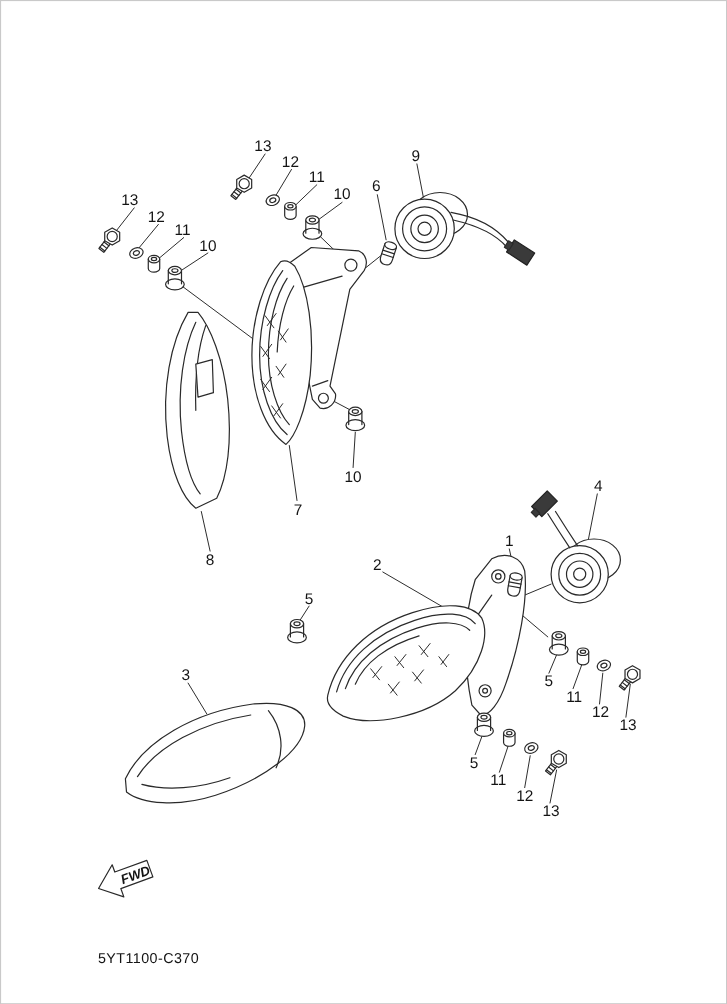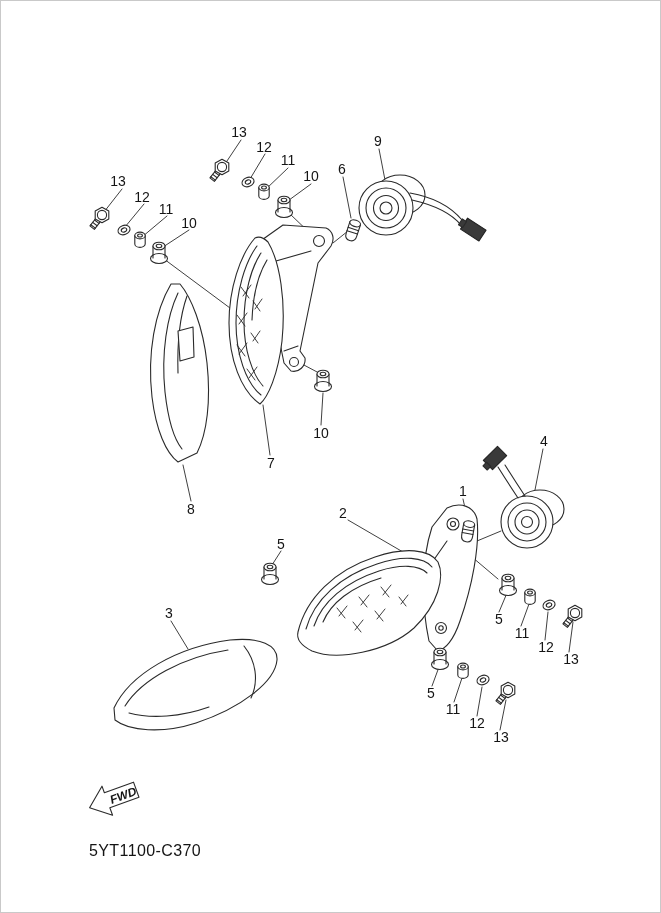--- a/index.html
+++ b/index.html
@@ -16,22 +16,22 @@
   .callout{
     position:absolute;
     transform:translate(-50%,-50%);
     font-size:14px;
     color:#141414;
     white-space:nowrap;
     user-select:none;
   }
   .code{
     position:absolute;
-    left:88px;top:841px;
-    font-size:16px;
+    left:88px;top:862px;
+    font-size:13px;
     letter-spacing:.4px;
     color:#141414;
   }
 </style>
 </head>
 <body>
 
 <div class="canvas">
 
   <svg width="661" height="913" viewBox="0 0 661 913" fill="none" stroke="#2a2a2a" stroke-width="1.1" stroke-linecap="round" stroke-linejoin="round">

